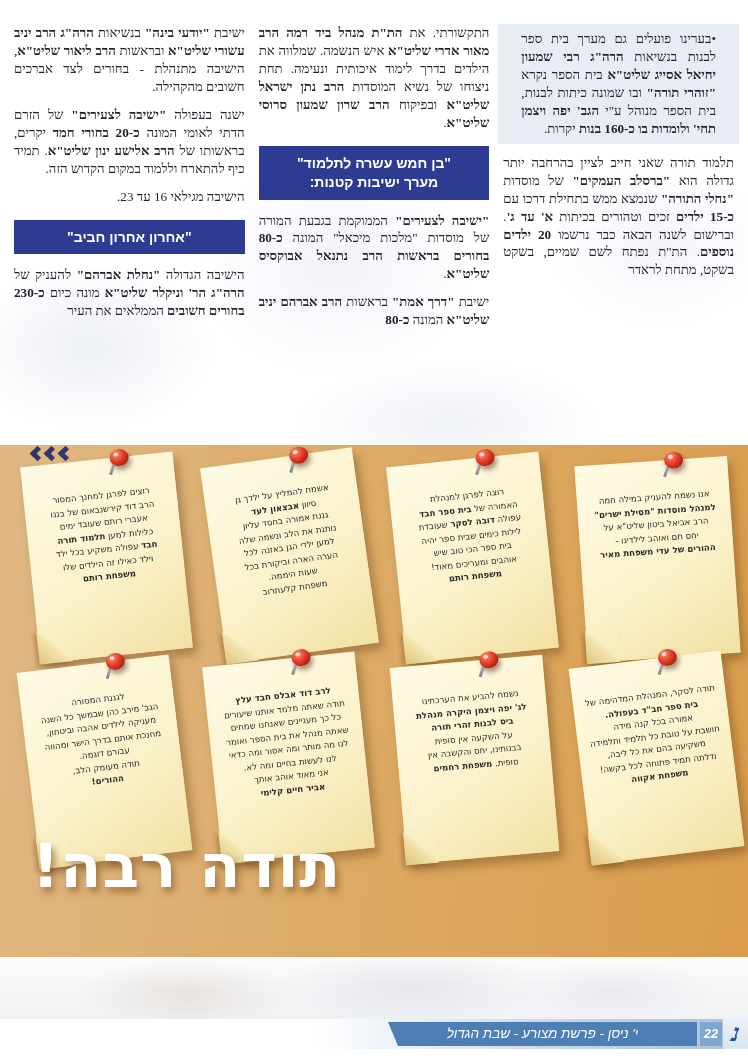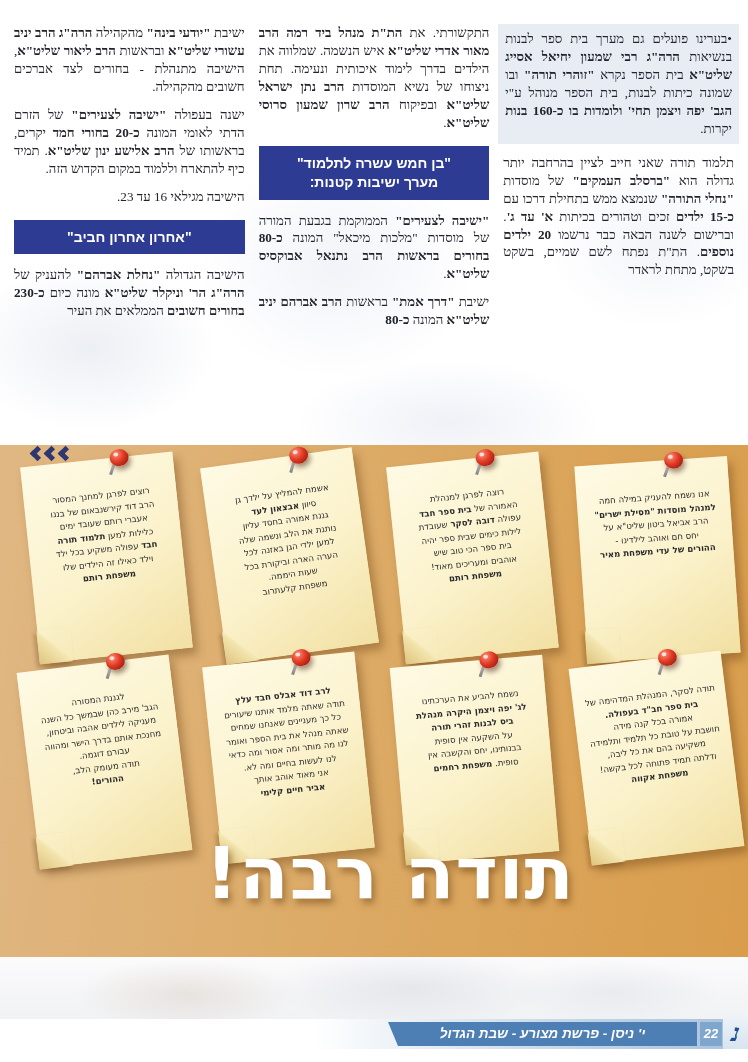--- a/index.html
+++ b/index.html
@@ -22,21 +22,21 @@
       radial-gradient(ellipse 180px 120px at 12% 78%, rgba(120,140,180,.14), transparent 70%),
       radial-gradient(ellipse 200px 160px at 45% 60%, rgba(120,140,190,.10), transparent 70%),
       radial-gradient(ellipse 160px 120px at 88% 55%, rgba(120,140,190,.09), transparent 70%),
       radial-gradient(ellipse 220px 90px at 60% 95%, rgba(120,140,190,.12), transparent 70%);
   }
   .col {
     position:relative; flex:1 1 0; font-size:13.2px; line-height:1.36;
     color:#23232e; text-align:justify; z-index:1;
   }
   .col p { margin-bottom:10px; }
-  .boxed { background:#e8ecf3; padding:6px 7px; margin:0 -5px 10px -5px; }
+  .boxed { background:#e8ecf3; padding:6px 23px; margin:0 -5px 10px -5px; }
   .headline {
     background:#2d3b92; color:#ffffff; font-weight:bold; text-align:center;
     font-size:14px; line-height:1.35; padding:8px 4px; margin:14px 0 12px 0;
     font-family:"Liberation Sans", sans-serif;
   }
   .arrows { position:absolute; left:18px; bottom:-14px; direction:ltr; display:flex; gap:3px; }
   .arrows span{
     width:11px; height:11px; display:inline-block;
     border-left:5px solid #1b2a70; border-bottom:5px solid #1b2a70;
     transform:rotate(45deg); opacity:.9;
@@ -78,22 +78,22 @@
   .pin-ball::after{
     content:""; position:absolute; left:4px; top:3px; width:5px; height:4px;
     border-radius:50%; background:rgba(255,255,255,.75);
   }
   .note-text{
     position:absolute; inset:30px 8px 10px 10px; direction:rtl;
     font-family:"DejaVu Sans", sans-serif; font-size:8.6px; line-height:1.58;
     color:#2b2b2b; text-align:center;
   }
   .banner{
-    position:absolute; top:386px; right:0; width:716px; text-align:center;
-    font-family:"DejaVu Sans", sans-serif; font-weight:bold; font-size:72px;
+    position:absolute; top:386px; right:0; width:716px; text-align:left;
+    font-family:"DejaVu Sans", sans-serif; font-weight:bold; font-size:60px;
     color:#ffffff; letter-spacing:1px;
     text-shadow:3px 5px 7px rgba(105,62,12,.5);
   }
 
   
   .ghost-strip{
     position:absolute; top:957px; right:0; width:748px; height:62px;
     background:
       radial-gradient(ellipse 160px 50px at 25% 60%, rgba(190,170,150,.25), transparent 70%),
       radial-gradient(ellipse 200px 55px at 55% 50%, rgba(170,175,190,.22), transparent 70%),
@@ -102,21 +102,21 @@
   }
 
   
   .footer{
     position:absolute; top:1019px; right:0; width:748px; height:30px;
     background:linear-gradient(to right, #ffffff 0%, #ffffff 42%, #c2d4e7 78%, #a9c2dc 100%);
     font-family:"Liberation Sans", sans-serif;
   }
   .footer-bar{
     position:absolute; top:3px; right:51px; width:309px; height:24px;
-    background:#4d7fb4; color:#ffffff; font-weight:bold; font-style:italic;
+    background:#4d7fb4; color:#ffffff; font-weight:normal; font-style:italic;
     font-size:13.5px; line-height:24px; text-align:center; direction:rtl;
     clip-path:polygon(0 0, 100% 0, 100% 100%, 10px 100%);
   }
   .page-num{
     position:absolute; top:3px; right:26px; width:22px; height:24px;
     background:#7fa6cd; color:#ffffff; font-weight:bold; font-style:italic;
     font-size:13px; line-height:24px; text-align:center;
   }
   .logo{
     position:absolute; top:-4px; right:0; width:25px; height:34px;
@@ -141,21 +141,21 @@
     <div class="col">
       <p><span>התקשורתי. את </span><span style="font-weight: bold;">הת"ת מנהל ביד רמה הרב מאור אדרי שליט"א</span><span> איש הנשמה. שמלווה את הילדים בדרך לימוד איכותית ונעימה. תחת ניצוחו של נשיא המוסדות </span><span style="font-weight: bold;">הרב נתן ישראל שליט"א</span><span> ובפיקוח </span><span style="font-weight: bold;">הרב שרון שמעון סרוסי שליט"א</span><span>.</span></p>
       <div class="headline">
         <div>"בן חמש עשרה לתלמוד"</div>
         <div>מערך ישיבות קטנות:</div>
       </div>
       <p><span style="font-weight: bold;">"ישיבה לצעירים"</span><span> הממוקמת בגבעת המורה של מוסדות "מלכות מיכאל" המונה </span><span style="font-weight: bold;">כ-80 בחורים בראשות הרב נתנאל אבוקסיס שליט"א</span><span>.</span></p>
       <p><span>ישיבת </span><span style="font-weight: bold;">"דרך אמת"</span><span> בראשות </span><span style="font-weight: bold;">הרב אברהם יניב שליט"א</span><span> המונה </span><span style="font-weight: bold;">כ-80</span></p>
     </div>
     <div class="col">
-      <p><span>ישיבת </span><span style="font-weight: bold;">"יודעי בינה"</span><span> מהקהילה </span><span style="font-weight: bold;">הרה"ג הרב יניב עשורי שליט"א</span><span> ובראשות </span><span style="font-weight: bold;">הרב ליאור שליט"א</span><span>, הישיבה מתנהלת - בחורים לצד אברכים חשובים מהקהילה.</span></p>
+      <p><span>ישיבת </span><span style="font-weight: bold;">"יודעי בינה"</span><span> בנשיאות </span><span style="font-weight: bold;">הרה"ג הרב יניב עשורי שליט"א</span><span> ובראשות </span><span style="font-weight: bold;">הרב ליאור שליט"א</span><span>, הישיבה מתנהלת - בחורים לצד אברכים חשובים מהקהילה.</span></p>
       <p><span>ישנה בעפולה </span><span style="font-weight: bold;">"ישיבה לצעירים"</span><span> של הזרם הדתי לאומי המונה </span><span style="font-weight: bold;">כ-20 בחורי חמד</span><span> יקרים, בראשותו של </span><span style="font-weight: bold;">הרב אלישע ינון שליט"א</span><span>. תמיד כיף להתארח וללמוד במקום הקדוש הזה.</span></p>
       <p><span>הישיבה מגילאי 16 עד 23.</span></p>
       <div class="headline">"אחרון אחרון חביב"</div>
       <p><span>הישיבה הגדולה </span><span style="font-weight: bold;">"נחלת אברהם"</span><span> להעניק של </span><span style="font-weight: bold;">הרה"ג הר' וניקלר שליט"א</span><span> מונה כיום </span><span style="font-weight: bold;">כ-230 בחורים חשובים</span><span> הממלאים את העיר</span></p>
       <div class="arrows">
         <span></span>
         <span></span>
         <span></span>
       </div>
     </div>

